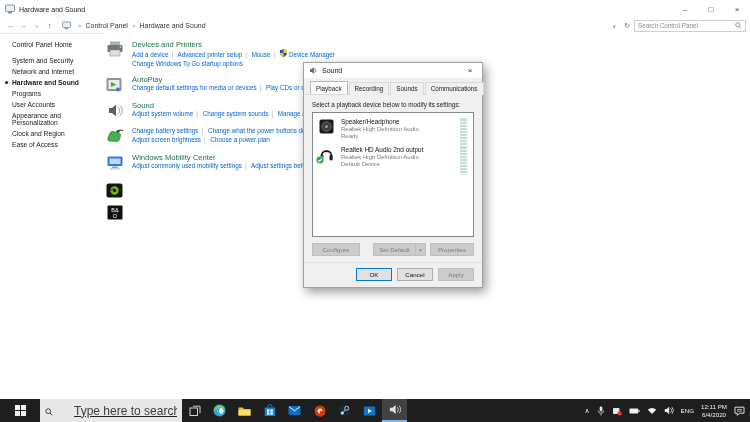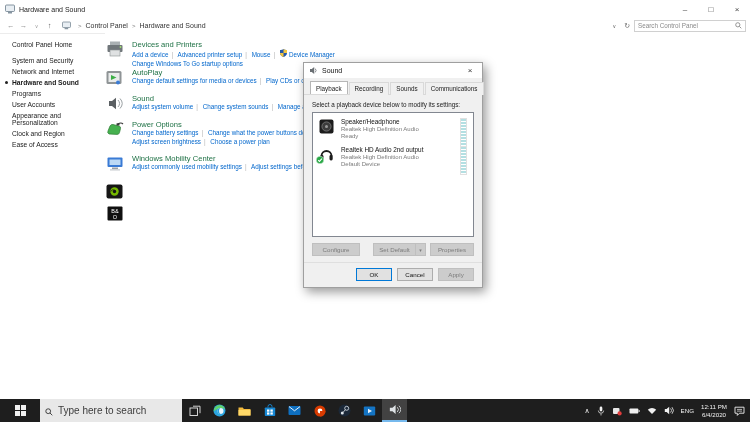--- a/index.html
+++ b/index.html
@@ -74,21 +74,21 @@
   .btn.ok { width:36px; border:1px solid #0078d7; }
   .btn.cancel { width:36px; }
   .btn.apply { width:36px; }
 
   
   .taskbar { position:absolute; bottom:0; left:0; right:0; height:23px; background:#1e1e1e; display:flex; align-items:stretch; z-index:20; color:#eee; }
   .start { width:40px; display:flex; align-items:center; justify-content:center; }
   .win-logo { display:grid; grid-template-columns:5px 5px; grid-template-rows:5px 5px; gap:1px; }
   .win-logo div { background:#f2f2f2; }
   .tb-search { width:142px; background:#e8e8e8; display:flex; align-items:center; padding:0 5px; }
-  .tb-search input { border:none; outline:none; background:transparent; font-size:10px; color:#222; font-family:"Liberation Sans", sans-serif; margin-left:5px; flex:1; min-width:0; }
+  .tb-search input { border:none; outline:none; background:transparent; font-size:12px; color:#222; font-family:"Liberation Sans", sans-serif; margin-left:21px; flex:1; min-width:0;text-decoration:underline; }
   .tb-search input::placeholder { color:#3c3c3c; }
   .tb-cell { width:25px; display:flex; align-items:center; justify-content:center; }
   .tb-cell.active-app { background:rgba(255,255,255,0.16); border-bottom:2px solid #76b9ed; }
   .tb-spacer { flex:1; }
   .tray { display:flex; align-items:center; gap:7px; padding-right:5px; }
   .tray .tico { display:flex; align-items:center; }
   .tray-lang { font-size:6.2px; color:#f2f2f2; }
   .tray-clock { text-align:center; font-size:6.2px; line-height:7.5px; color:#f2f2f2; }
   .tray-chevron { color:#f2f2f2; font-size:7px; }
 </style>
@@ -174,21 +174,21 @@
               <path d="M4 0 C3 .8 1.5 1.1 0 1.2 L0 4.5 C0 6.9 2 8.4 4 9 C6 8.4 8 6.9 8 4.5 L8 1.2 C6.5 1.1 5 .8 4 0 Z" fill="#2457a8"></path>
               <path d="M4 0 C5 .8 6.5 1.1 8 1.2 L8 4.5 C8 4.5 4 4.5 4 4.5 Z M4 4.5 L0 4.5 C0 6.9 2 8.4 4 9 Z" fill="#f3c63f"></path>
             </svg></span><span class="task-link">Device Manager</span>
       </div>
       <div class="link-row">
         <span class="task-link">Change Windows To Go startup options</span>
       </div>
     </div>
   </div>
 
-  <div class="section" style="">
+  <div class="section" style="margin-top:7px;">
     <div class="sec-icon">
       <svg width="17" height="15" viewBox="0 0 17 15">
           <rect x="0.5" y="1" width="15" height="13" rx="1.5" fill="#8f9496"></rect>
           <rect x="2.5" y="3" width="11" height="9" fill="#e9ebeb"></rect>
           <path d="M5 5 L10.5 7.5 L5 10 Z" fill="#3dae46"></path>
           <circle cx="12" cy="12.5" r="2" fill="#3a7bd5"></circle>
         </svg>
     </div>
     <div>
       <div class="sec-title">AutoPlay</div>
@@ -218,21 +218,20 @@
 
   <div class="section" style="margin-top:8px;">
     <div class="sec-icon">
       <svg width="18" height="16" viewBox="0 0 18 16">
           <path d="M3 13 q-2 -1 -1 -3 l2 -5 q1 -2 3 -1.5 l6 1.5 q2 .6 1.5 2.6 l-1 4 q-.5 2 -2.5 1.8 Z" fill="#46b14f" stroke="#2c7c34" stroke-width="0.7"></path>
           <path d="M12 3 q3 -2 5 0" stroke="#3a3a3a" fill="none" stroke-width="1.2"></path>
           <rect x="10.5" y="2.2" width="3" height="2.4" rx="0.6" fill="#3a3a3a"></rect>
         </svg>
     </div>
     <div>
-      <div class="sec-title">Power Options</div>
       <div class="link-row">
         <span class="task-link">Change battery settings</span><span class="pipe">|</span>
         <span class="task-link">Change what the power buttons do</span><span class="pipe">|</span>
         <span class="task-link">Change when the computer sleeps</span>
       </div>
       <div class="link-row">
         <span class="task-link">Adjust screen brightness</span><span class="pipe">|</span>
         <span class="task-link">Choose a power plan</span>
       </div>
     </div>

